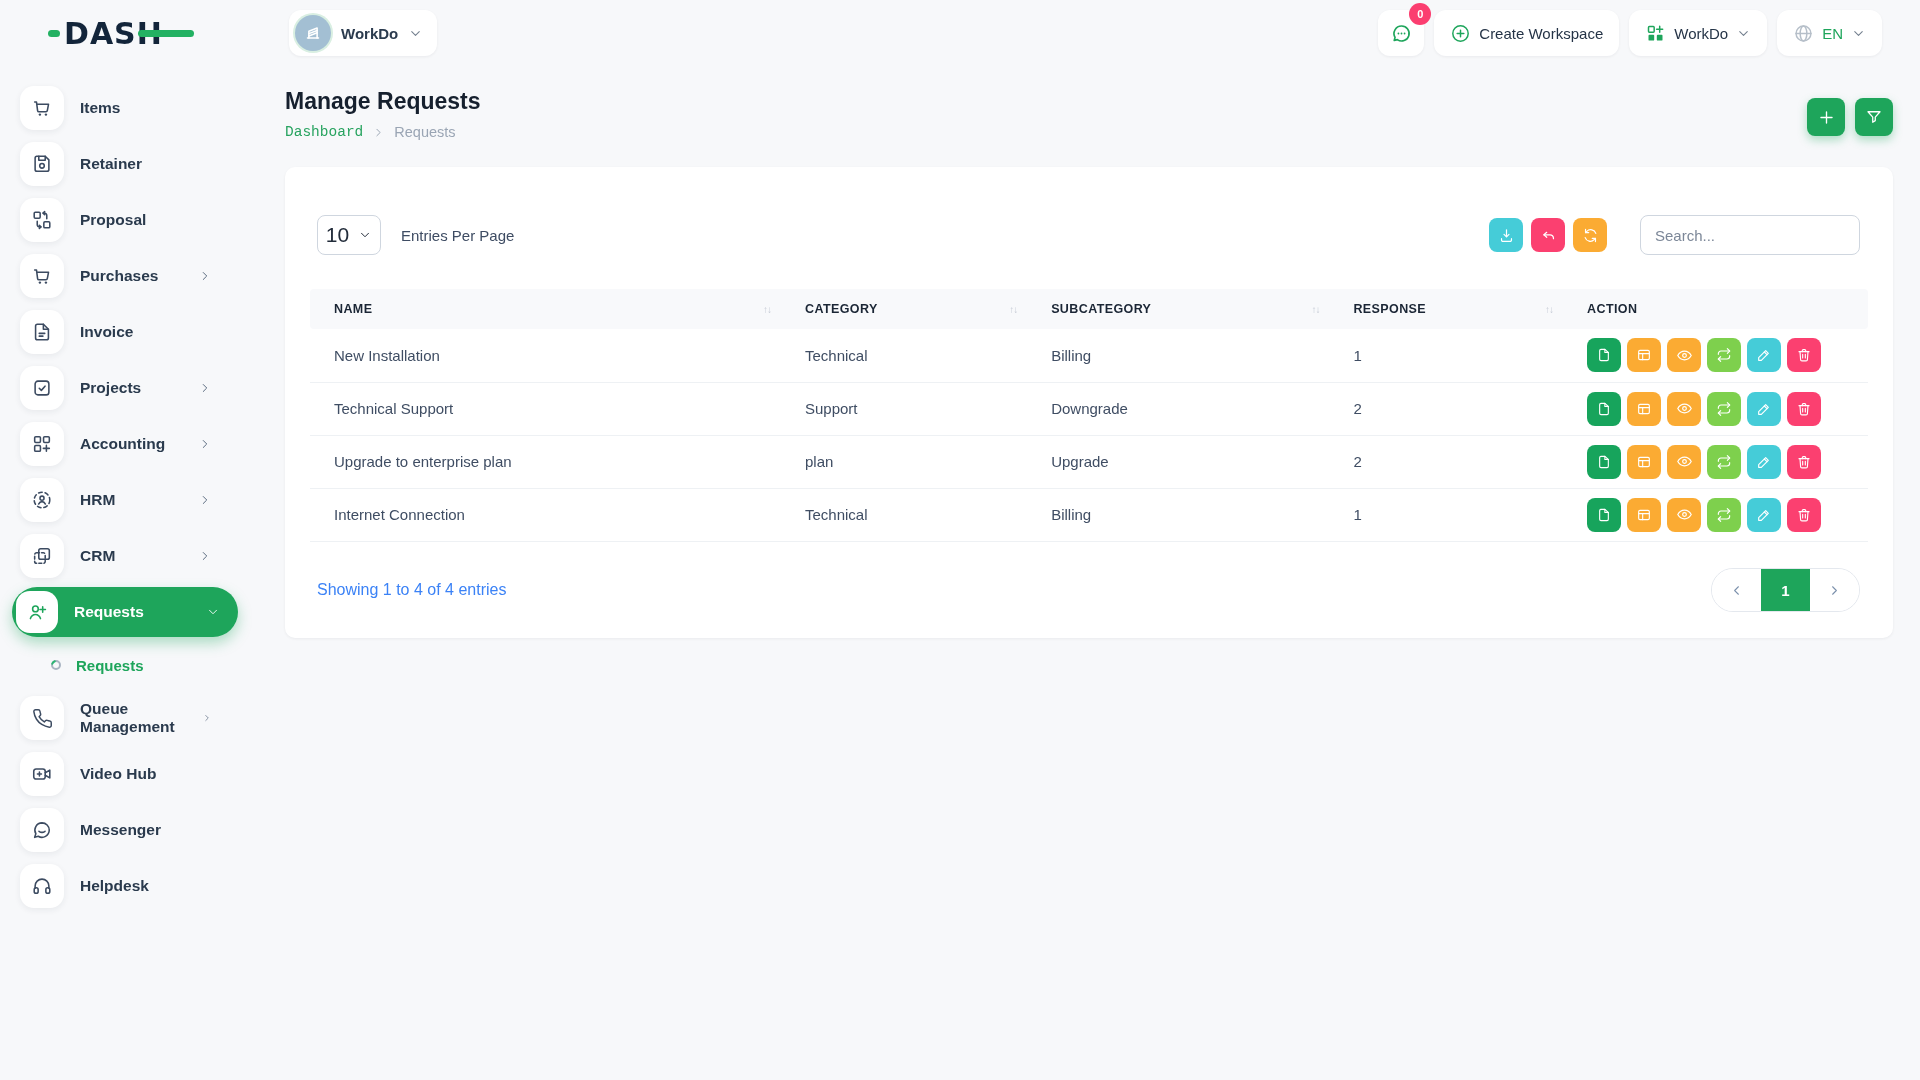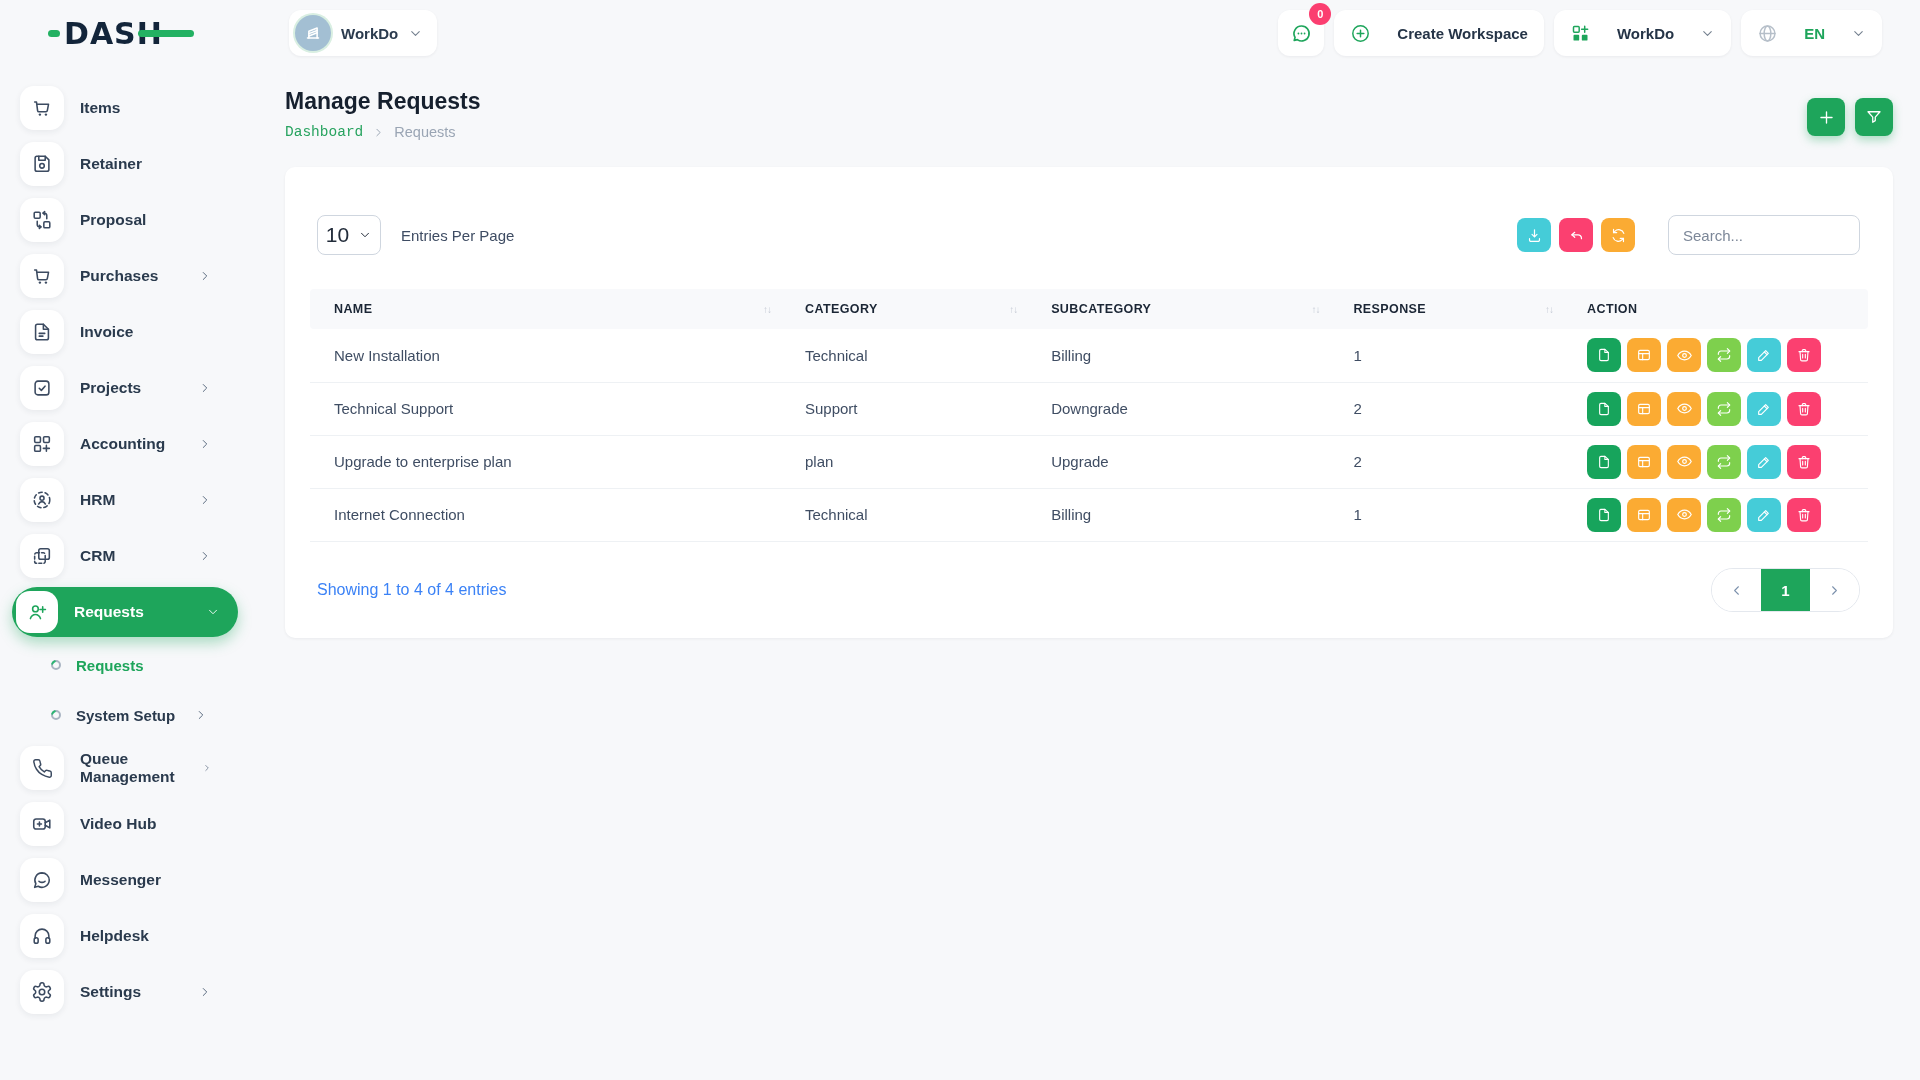--- a/index.html
+++ b/index.html
@@ -20,21 +20,21 @@
   .logo-dot { position:absolute; left:-16px; top:14px; width:12px; height:7px; border-radius:4px; background:#23b162; }
   .logo-text { font-size:30px; font-weight:800; letter-spacing:1px; color:#13253a; font-family:"DejaVu Sans", sans-serif; }
   .logo-bar { position:absolute; left:74px; top:14px; width:56px; height:7px; border-radius:4px; background:#23b162; }
   .ws-pill { margin-left:95px; height:46px; background:#fff; border-radius:12px; display:flex; align-items:center; gap:10px; padding:0 14px 0 6px; box-shadow:0 1px 3px rgba(16,24,40,.06); cursor:pointer; }
   .ws-avatar { width:36px; height:36px; border-radius:50%; background:#a3bfd3; display:flex; align-items:center; justify-content:center; color:#fff; box-shadow:0 0 0 2px #d9efe2; }
   .ws-label { font-size:15px; font-weight:600; color:#2b3b4e; }
   .chev { color:#74808f; }
   .topbar-right { margin-left:auto; display:flex; align-items:center; gap:10px; }
   .icon-pill { position:relative; width:46px; height:46px; background:#fff; border-radius:12px; display:flex; align-items:center; justify-content:center; color:#1ea55b; box-shadow:0 1px 3px rgba(16,24,40,.06); cursor:pointer; }
   .badge { position:absolute; top:-7px; right:-7px; min-width:22px; height:22px; border-radius:11px; background:#fb3e70; color:#fff; font-size:11px; font-weight:700; display:flex; align-items:center; justify-content:center; }
-  .pill { height:46px; background:#fff; border-radius:12px; display:flex; align-items:center; gap:26px; padding:0 16px; box-shadow:0 1px 3px rgba(16,24,40,.06); font-size:15px; font-weight:700; color:#253447; cursor:pointer; }
+  .pill { height:46px; background:#fff; border-radius:12px; display:flex; align-items:center; gap:8px; padding:0 16px; box-shadow:0 1px 3px rgba(16,24,40,.06); font-size:15px; font-weight:400; color:#253447; cursor:pointer; }
   .pill .green { color:#1ea55b; }
   .pill .gray { color:#b6bfc9; }
 
   
   .sidebar { position:absolute; top:66px; left:0; bottom:0; width:240px; padding:14px 0 0 12px; }
   .side-item { height:56px; display:flex; align-items:center; gap:16px; padding-left:8px; cursor:pointer; }
   .tile { width:44px; height:44px; background:#fff; border-radius:14px; box-shadow:0 2px 6px rgba(30,42,60,.07); display:flex; align-items:center; justify-content:center; color:#3c4b61; flex:none; }
   .side-label { font-size:15.5px; font-weight:600; color:#2a3a4d; }
   .side-chev { margin-left:auto; margin-right:28px; color:#5b6b80; }
   .side-item.active { background:#1ea55b; border-radius:26px; margin-right:2px; padding-left:4px; height:50px; margin-top:3px; margin-bottom:3px; box-shadow:0 6px 14px rgba(30,165,91,.35); }
@@ -61,21 +61,21 @@
   .card { margin-top:27px; background:#fff; border-radius:10px; box-shadow:0 1px 3px rgba(16,24,40,.06); padding:48px 25px 26px 25px; }
   .controls { display:flex; align-items:center; padding:0 8px 0 7px; }
   .select { width:64px; height:40px; border:1px solid #cfd6df; border-radius:8px; background:#fff; display:flex; align-items:center; justify-content:center; gap:9px; font-size:21px; color:#222c3a; cursor:pointer; }
   .select .chev { color:#222c3a; }
   .per-label { margin-left:20px; font-size:15px; font-weight:500; color:#3e4c63; }
   .controls-right { margin-left:auto; display:flex; align-items:center; gap:8px; }
   .mini-btn { width:34px; height:34px; border:none; border-radius:8px; color:#fff; display:flex; align-items:center; justify-content:center; cursor:pointer; }
   .mini-teal { background:#45ccd8; }
   .mini-pink { background:#fb4070; }
   .mini-orange { background:#fbab33; }
-  .search { margin-left:25px; width:192px; height:40px; border:1px solid #cfd6df; border-radius:8px; padding:0 14px; font-size:15px; color:#344154; font-family:"Liberation Sans", sans-serif; outline:none; background:#fff; }
+  .search { margin-left:25px; width:220px; height:40px; border:1px solid #cfd6df; border-radius:8px; padding:0 14px; font-size:15px; color:#344154; font-family:"Liberation Sans", sans-serif; outline:none; background:#fff; }
   .search::placeholder { color:#7c8798; }
 
   table { width:100%; border-collapse:collapse; margin-top:34px; }
   thead th { background:#f8f9fb; padding:13px 12px; text-align:left; }
   thead th:first-child { padding-left:24px; border-radius:4px 0 0 4px; }
   thead th:last-child { border-radius:0 4px 4px 0; }
   .th-flex { display:flex; align-items:center; }
   .th-label { font-size:12.5px; font-weight:700; letter-spacing:.4px; color:#1b2635; }
   .sort { margin-left:auto; font-size:10px; color:#c5cbd5; letter-spacing:-1px; padding-right:10px; }
   tbody td { padding:0 12px; height:53px; font-size:15px; color:#3f4d63; border-top:1px solid #eef1f4; }
@@ -426,29 +426,20 @@
     <svg class="side-chev" width="14" height="14">
         <use href="#i-chev-down"></use>
       </svg>
   </div>
   <div class="sub-item active">
     <svg width="12" height="12">
         <use href="#i-ring"></use>
       </svg>
     <span class="side-label">Requests</span>
   </div>
-  <div class="sub-item">
-    <svg width="12" height="12">
-        <use href="#i-ring"></use>
-      </svg>
-    <span class="side-label">System Setup</span>
-    <svg class="side-chev" width="14" height="14">
-        <use href="#i-chev-right"></use>
-      </svg>
-  </div>
   <div class="side-item">
     <span class="tile">
         <svg width="21" height="21">
           <use href="#i-phone"></use>
         </svg>
       </span>
     <span class="side-label">Queue Management</span>
     <svg class="side-chev" width="14" height="14">
         <use href="#i-chev-right"></use>
       </svg>
@@ -469,31 +460,20 @@
       </span>
     <span class="side-label">Messenger</span>
   </div>
   <div class="side-item">
     <span class="tile">
         <svg width="22" height="22">
           <use href="#i-headset"></use>
         </svg>
       </span>
     <span class="side-label">Helpdesk</span>
-  </div>
-  <div class="side-item">
-    <span class="tile">
-        <svg width="22" height="22">
-          <use href="#i-gear"></use>
-        </svg>
-      </span>
-    <span class="side-label">Settings</span>
-    <svg class="side-chev" width="14" height="14">
-        <use href="#i-chev-right"></use>
-      </svg>
   </div>
 </nav>
 
 <main class="main">
   <div class="page-head">
     <div>
       <h1 class="page-title">Manage Requests</h1>
       <div class="crumbs">
         <a class="crumb-link">Dashboard</a>
         <svg class="crumb-sep" width="13" height="13">

